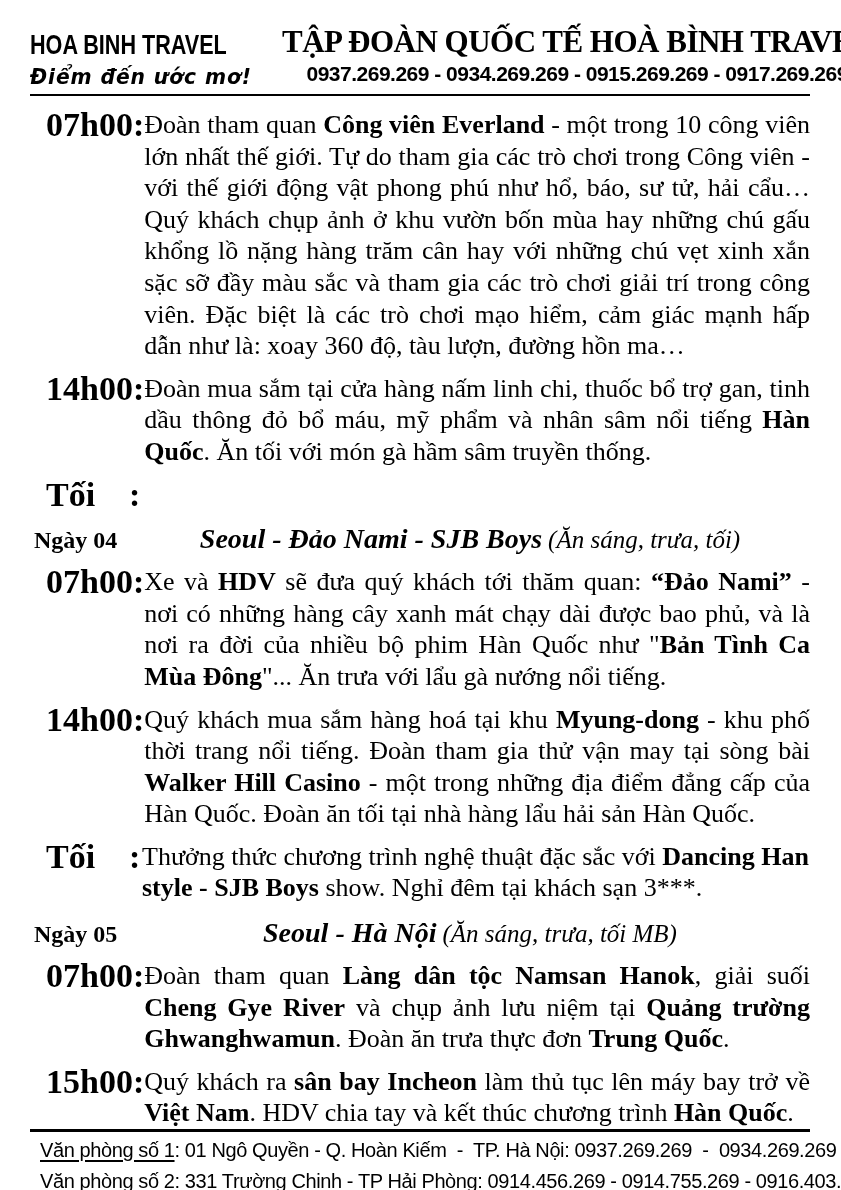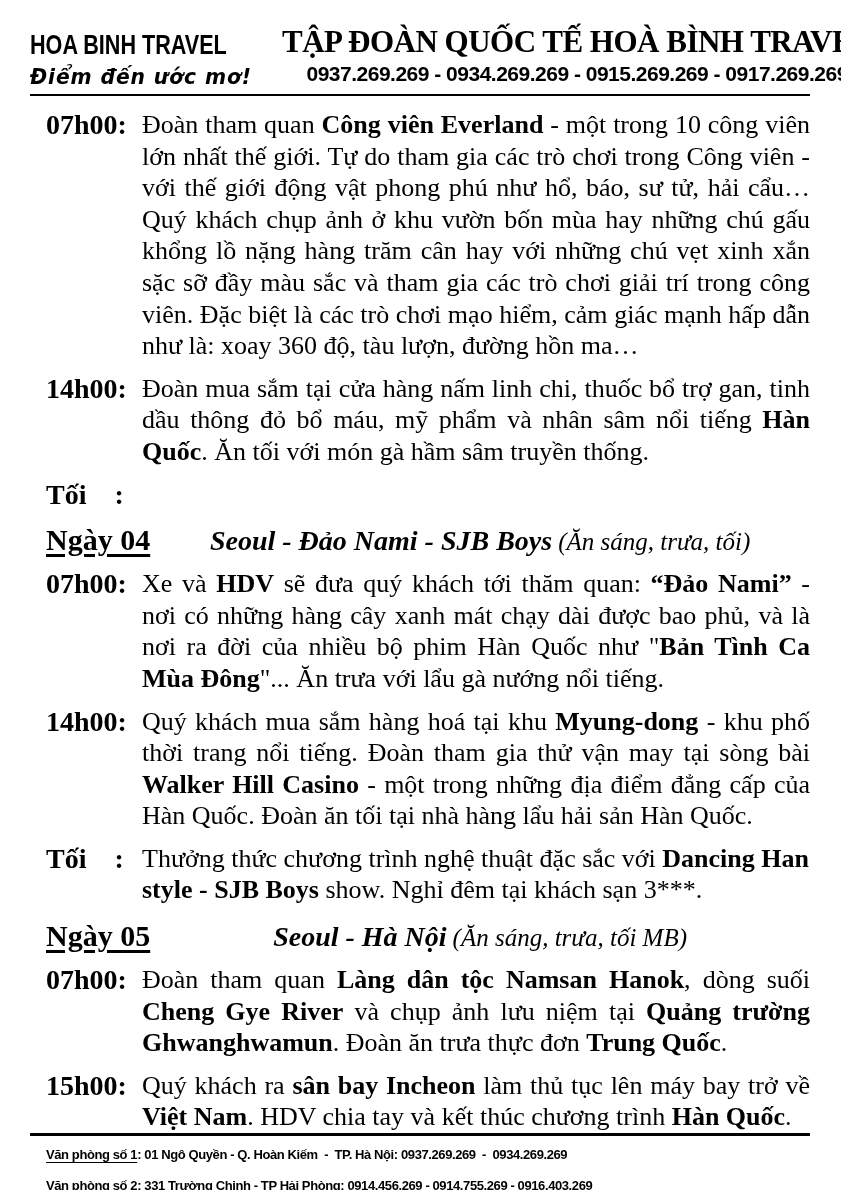--- a/index.html
+++ b/index.html
@@ -30,43 +30,43 @@
   }
   .phones{
     font-family:"Liberation Sans", sans-serif;font-weight:bold;
     font-size:21px;letter-spacing:-0.5px;margin-top:2px;white-space:nowrap;
   }
   .header-rule{border-bottom:2.5px solid #000;margin-top:5px;}
   
   .itinerary{margin-top:2px;}
   .sched-row{display:flex;margin-top:11px;}
   .time{
-    flex:0 0 96px;margin-left:16px;font-weight:bold;font-size:28px;
+    flex:0 0 96px;margin-left:16px;font-weight:bold;font-size:34px;
     line-height:31.6px;white-space:pre;
   }
   .desc{
     flex:1;font-size:26px;line-height:31.6px;text-align:justify;
   }
   .desc.left{text-align:left;}
   .desc b{font-weight:bold;}
   .day-row{display:flex;align-items:baseline;margin-top:13px;}
   .day-label{
-    flex:0 0 96px;margin-left:16px;font-weight:bold;font-size:30px;
-    text-decoration:underline;text-underline-offset:4px;white-space:nowrap;
+    flex:0 0 96px;margin-left:4px;font-weight:bold;font-size:24px;
+    text-underline-offset:4px;white-space:nowrap;
   }
   .day-center{flex:1;text-align:center;white-space:nowrap;}
   .day-title{font-weight:bold;font-style:italic;font-size:28px;}
   .day-meals{font-style:italic;font-size:25px;margin-left:6px;}
   
   .footer{margin-top:auto;}
   .footer-rule{border-bottom:3px solid #000;}
   .office-list{padding:3px 0 0 10px;}
   .office-line{
-    font-family:"Liberation Sans", sans-serif;font-weight:bold;
-    font-size:13px;line-height:31px;white-space:pre;letter-spacing:-0.4px;margin-left:6px;
+    font-family:"Liberation Sans", sans-serif;font-weight:normal;
+    font-size:20px;line-height:31px;white-space:pre;letter-spacing:-0.4px;
   }
   .office-label{text-decoration:underline;text-underline-offset:3px;}
 </style>
 </head>
 <body>
 
 <div class="page">
 
   <div class="header">
     <div class="logo">
@@ -107,21 +107,21 @@
       <div class="sched-row">
         <span class="time">Tối    :</span>
         <span class="desc left"><span>Thưởng thức chương trình nghệ thuật đặc sắc với </span><b>Dancing Han style - SJB Boys</b><span> show. Nghỉ đêm tại khách sạn 3***.</span></span>
       </div>
       <div class="day-row">
         <span class="day-label">Ngày 05</span>
         <span class="day-center"><span class="day-title">Seoul - Hà Nội</span><span class="day-meals">(Ăn sáng, trưa, tối MB)</span></span>
       </div>
       <div class="sched-row">
         <span class="time">07h00:</span>
-        <span class="desc"><span>Đoàn tham quan </span><b>Làng dân tộc Namsan Hanok</b><span>, dòng suối </span><b>Cheng Gye River</b><span> và chụp ảnh lưu niệm tại </span><b>Quảng trường Ghwanghwamun</b><span>. Đoàn ăn trưa thực đơn </span><b>Trung Quốc</b><span>.</span></span>
+        <span class="desc"><span>Đoàn tham quan </span><b>Làng dân tộc Namsan Hanok</b><span>, giải suối </span><b>Cheng Gye River</b><span> và chụp ảnh lưu niệm tại </span><b>Quảng trường Ghwanghwamun</b><span>. Đoàn ăn trưa thực đơn </span><b>Trung Quốc</b><span>.</span></span>
       </div>
       <div class="sched-row">
         <span class="time">15h00:</span>
         <span class="desc"><span>Quý khách ra </span><b>sân bay Incheon</b><span> làm thủ tục lên máy bay trở về </span><b>Việt Nam</b><span>. HDV chia tay và kết thúc chương trình </span><b>Hàn Quốc</b><span>.</span></span>
       </div>
     </div>
 
   <div class="footer">
     <div class="footer-rule"></div>
     <div class="office-list">

